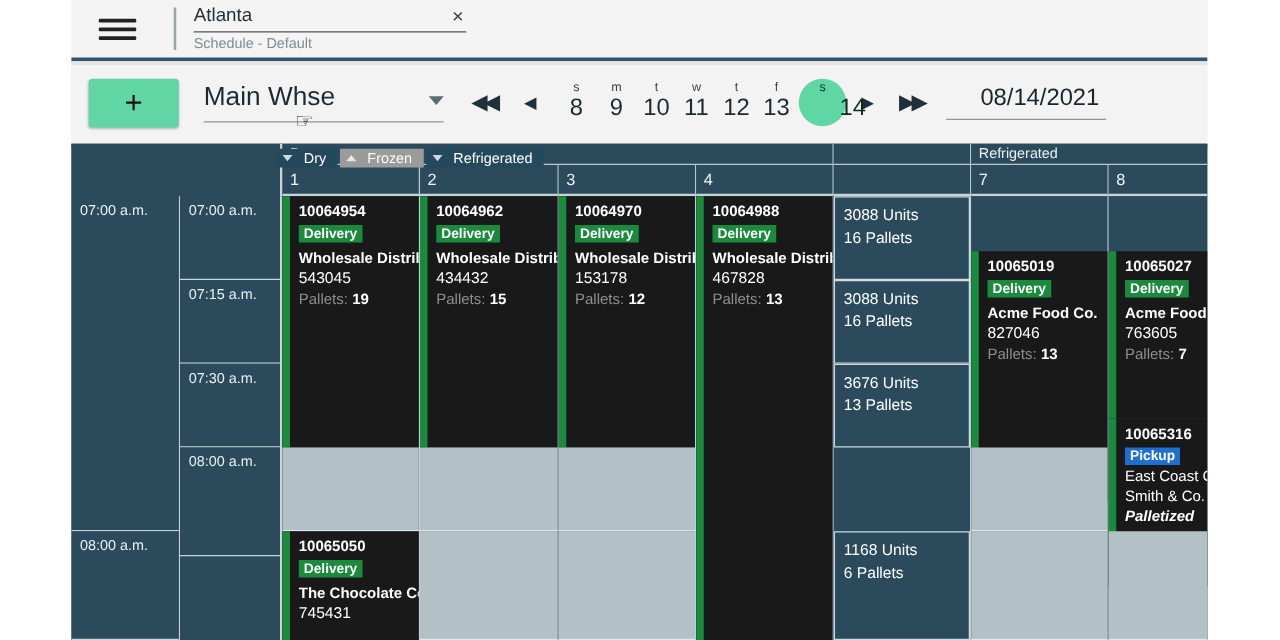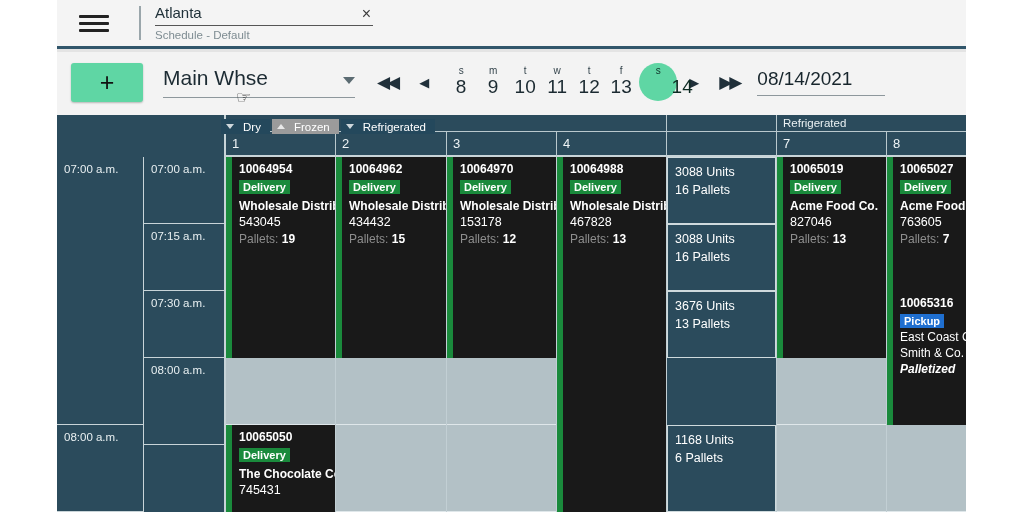--- a/index.html
+++ b/index.html
@@ -100,21 +100,21 @@
   .day.active{
     background:#5fd6a4;border-radius:50%;width:38px;height:38px;
     display:flex;flex-direction:column;align-items:center;justify-content:center;
     margin-left:2px;
   }
   .day.active .dow{color:#103128;font-size:10px;}
   .day.active .dnum{color:#0d2a22;font-weight:400;margin-left:48px;}
   .nav-next{margin-left:12px;font-size:13px;}
   .nav-fastfwd{margin-left:20px;letter-spacing:-3px;font-size:17px;}
   .date-box{margin-left:18px;}
-  .date-val{font-size:19px;color:#17252c;line-height:1.2;}
+  .date-val{font-size:19px;color:#17252c;line-height:1.2;margin-left:27px;}
   .date-underline{height:1px;background:#8d979c;margin-top:4px;width:128px;}
 
   
   .chips{
     position:absolute;left:164px;top:119px;display:flex;gap:2px;z-index:6;
   }
   .chip{
     display:flex;align-items:center;gap:9px;height:15px;padding:0 9px 0 5px;
     font-size:11.5px;color:#ffffff;background:#24485c;cursor:pointer;
   }
@@ -170,21 +170,21 @@
     border-bottom:1px solid #dfe7ea;
   }
   .cell.grey{background:#b3c1c6;}
 
   
   .appt{
     position:absolute;left:0;right:0;box-sizing:border-box;
     background:#191919;border-left:6px solid #1a8a3c;
     padding:5px 0 0 7px;overflow:hidden;
   }
-  .appt.refrig{border-left-color:#1a8a3c;}
+  .appt.refrig{border-left-color:#1a8a3c;margin-top:44px;}
   .appt .id{
     color:#ffffff;font-size:12px;font-weight:700;line-height:1.25;
     white-space:nowrap;
   }
   .appt .badge{
     display:inline-block;margin-top:3px;padding:0 4px;
     font-size:11px;font-weight:700;color:#ffffff;background:#1a8a3c;
     line-height:14px;
   }
   .appt .badge.pickup{background:#1f6fd0;}

